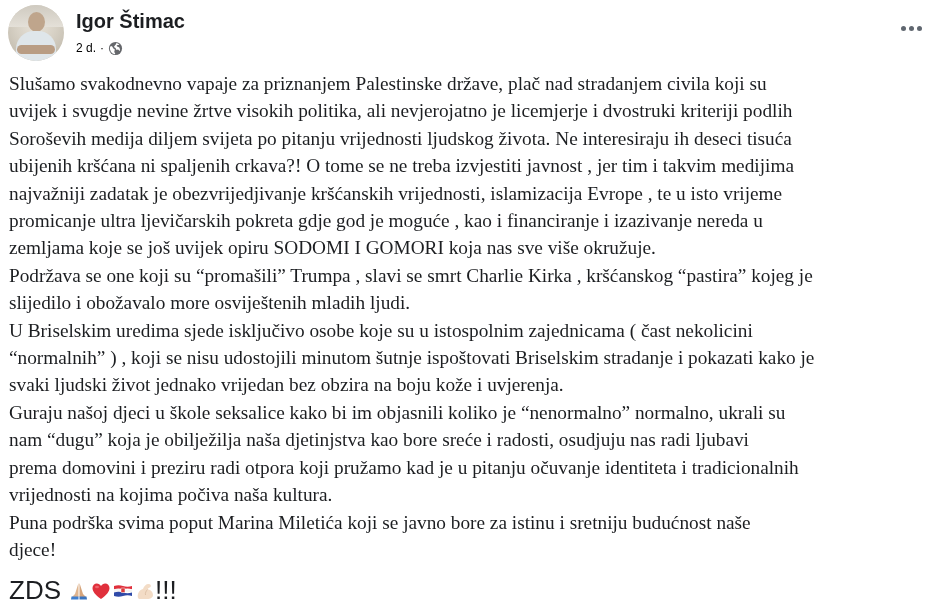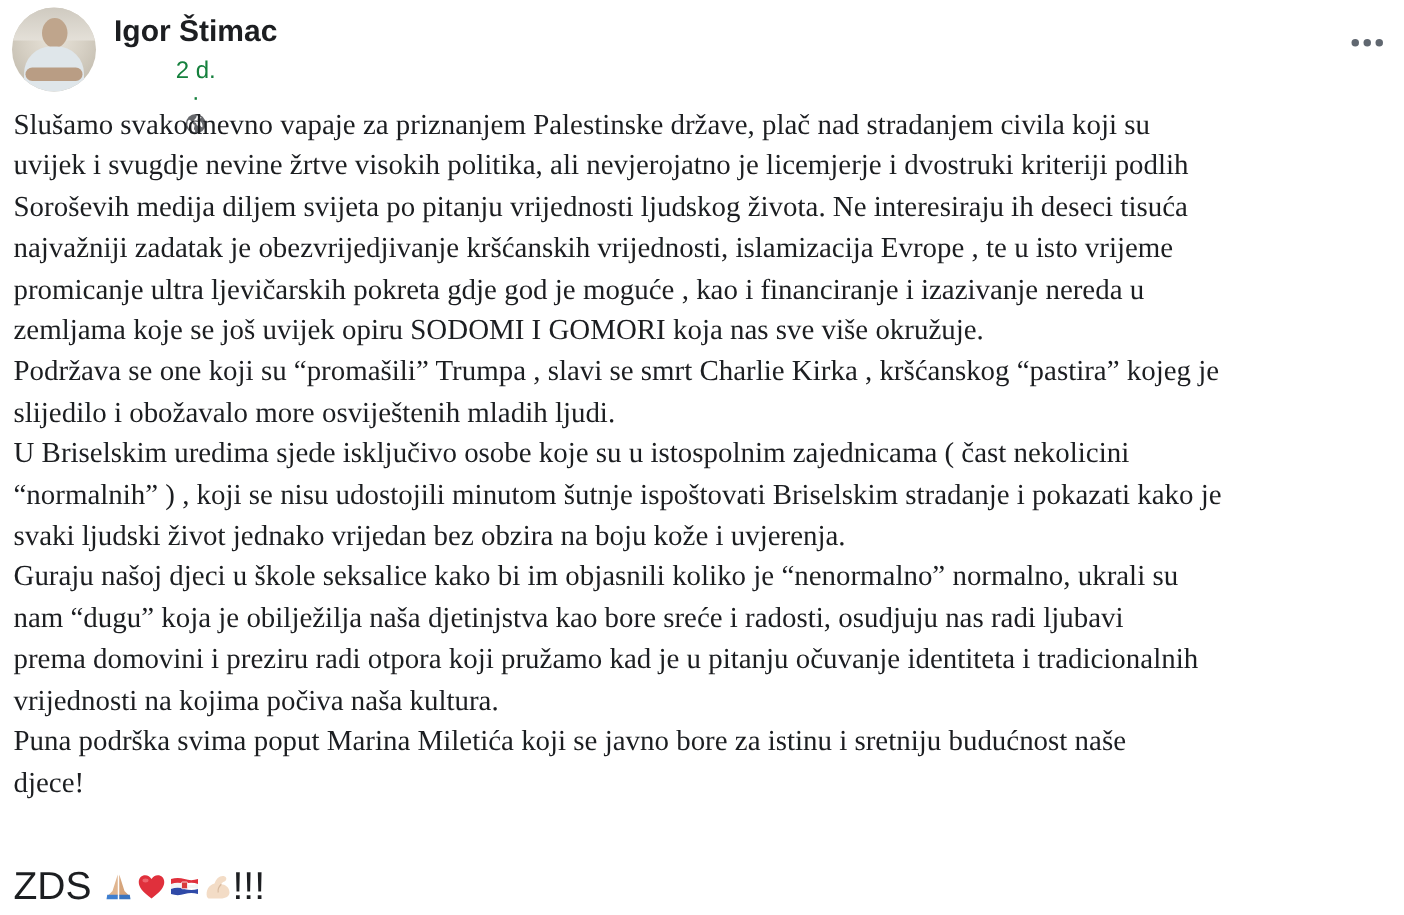--- a/index.html
+++ b/index.html
@@ -64,24 +64,23 @@
       font-size: 20px;
       color: #1c1e21;
       line-height: 24px;
       margin-top: 4px;
     }
     .subline {
       display: flex;
       align-items: center;
       margin-top: 6px;
       font-family: "Liberation Sans", sans-serif;
-      font-size: 16px;
-      color: #15803d;
+      font-size: 12px;
+      color: #000000;
       line-height: 18px;
-      flex-direction: column;
     }
     .subline .dot {
       margin: 0 4px;
     }
     .globe {
       width: 15px; height: 15px;
       display: inline-block;
     }
     .more-button {
       position: absolute;
@@ -158,20 +157,21 @@
   <div class="more-button">
     <span></span>
     <span></span>
     <span></span>
   </div>
 
   <div class="content">
     <span class="line">Slušamo svakodnevno vapaje za priznanjem Palestinske države, plač nad stradanjem civila koji su</span>
     <span class="line">uvijek i svugdje nevine žrtve visokih politika, ali nevjerojatno je licemjerje i dvostruki kriteriji podlih</span>
     <span class="line">Soroševih medija diljem svijeta po pitanju vrijednosti ljudskog života. Ne interesiraju ih deseci tisuća</span>
+    <span class="line">ubijenih kršćana ni spaljenih crkava?! O tome se ne treba izvjestiti javnost , jer tim i takvim medijima</span>
     <span class="line">najvažniji zadatak je obezvrijedjivanje kršćanskih vrijednosti, islamizacija Evrope , te u isto vrijeme</span>
     <span class="line">promicanje ultra ljevičarskih pokreta gdje god je moguće , kao i financiranje i izazivanje nereda u</span>
     <span class="line">zemljama koje se još uvijek opiru SODOMI I GOMORI koja nas sve više okružuje.</span>
     <span class="line">Podržava se one koji su “promašili” Trumpa , slavi se smrt Charlie Kirka , kršćanskog “pastira” kojeg je</span>
     <span class="line">slijedilo i obožavalo more  osviještenih mladih ljudi.</span>
     <span class="line">U Briselskim uredima sjede isključivo osobe koje su u istospolnim zajednicama ( čast nekolicini</span>
     <span class="line">“normalnih” ) , koji se nisu udostojili minutom šutnje ispoštovati Briselskim stradanje i pokazati kako je</span>
     <span class="line">svaki ljudski život jednako vrijedan bez obzira na boju kože i uvjerenja.</span>
     <span class="line">Guraju našoj djeci u škole seksalice kako bi im objasnili koliko je “nenormalno” normalno, ukrali su</span>
     <span class="line">nam “dugu” koja je obilježilja naša djetinjstva kao bore sreće i radosti, osudjuju nas radi ljubavi</span>

